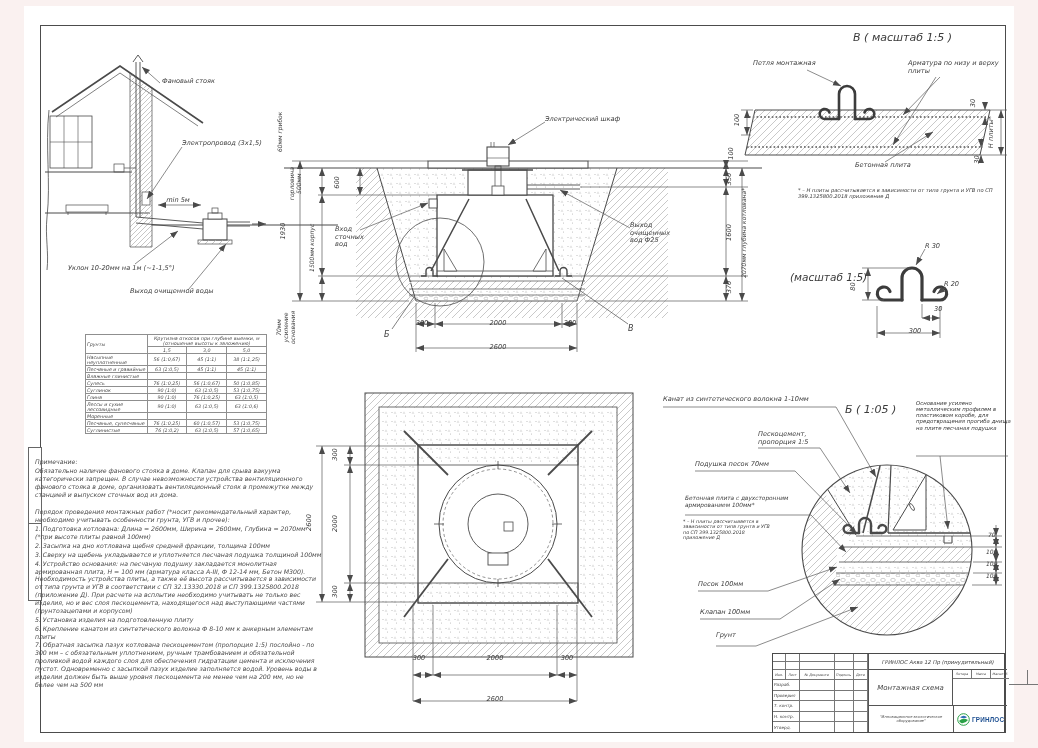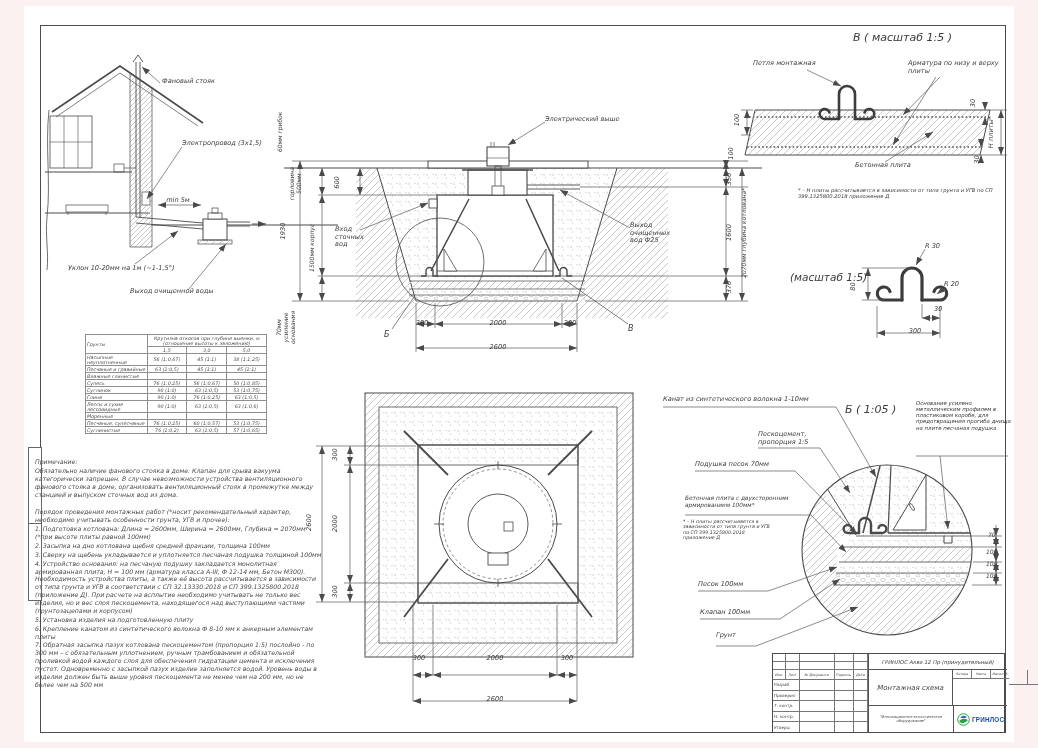--- a/index.html
+++ b/index.html
@@ -306,21 +306,21 @@
       <line x1="346" y1="188" x2="346" y2="200" marker-start="url(#ma)" marker-end="url(#ma)"></line>
     </g>
   </svg>
 
   <div class="lbl" style="left:162px;top:78px;width:60px">Фановый стояк</div>
   <div class="lbl" style="left:182px;top:140px;width:85px">Электропровод (3x1,5)</div>
   <div class="lbl c" style="left:158px;top:197px;width:40px">min 5м</div>
   <div class="lbl" style="left:68px;top:265px;width:125px">Уклон 10-20мм на 1м (~1-1,5°)</div>
   <div class="lbl" style="left:130px;top:288px;width:95px">Выход очищенной воды</div>
 
-  <div class="lbl" style="left:545px;top:116px;width:85px">Электрический выше</div>
+  <div class="lbl" style="left:545px;top:116px;width:85px">Электрический шкаф</div>
   <div class="lbl" style="left:335px;top:226px;width:42px">Вход сточных вод</div>
   <div class="lbl" style="left:630px;top:222px;width:48px">Выход очищенных вод Ф25</div>
   <div class="lbl f8" style="left:384px;top:330px;width:12px">Б</div>
   <div class="lbl f8" style="left:628px;top:324px;width:12px">В</div>
   <div class="lbl rot c f6" style="left:284px;top:150px;width:50px">60мм грибок</div>
   <div class="lbl rot c" style="left:288px;top:301px;width:155px">1930</div>
   <div class="lbl rot c f6" style="left:303px;top:187px;width:34px">горловина 500мм</div>
   <div class="lbl rot c f6" style="left:316px;top:291px;width:100px">1500мм корпус</div>
   <div class="lbl rot c f6" style="left:296px;top:331px;width:48px">70мм усиление основания</div>
   <div class="lbl rot c" style="left:342px;top:189px;width:28px">600</div>

